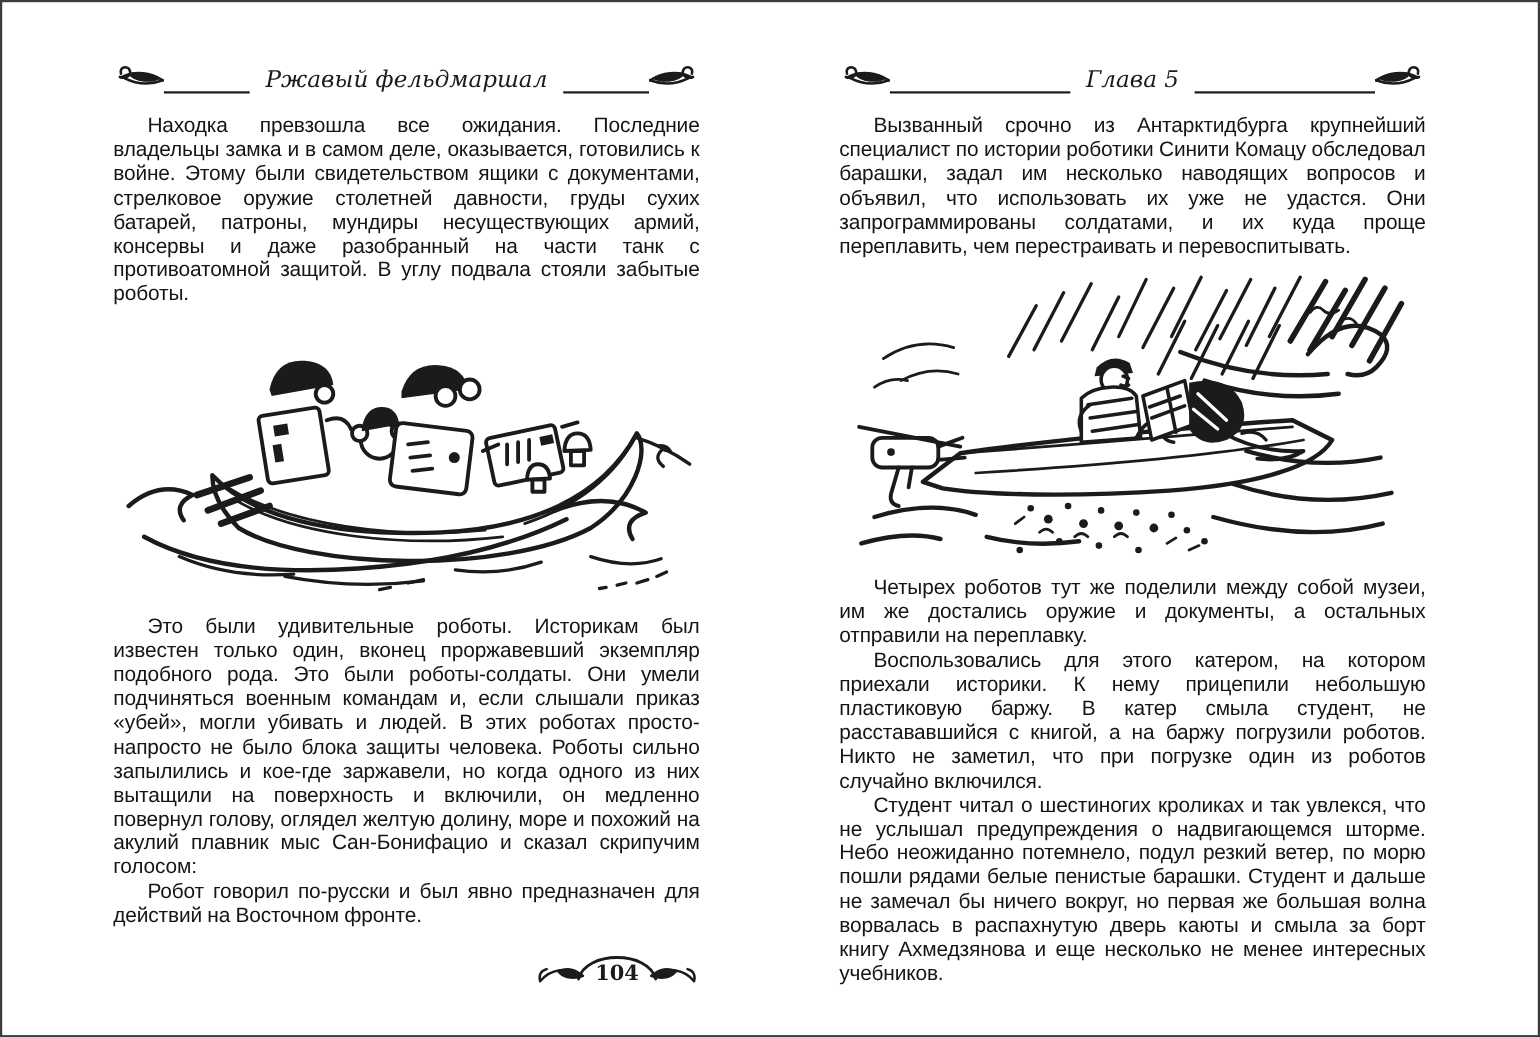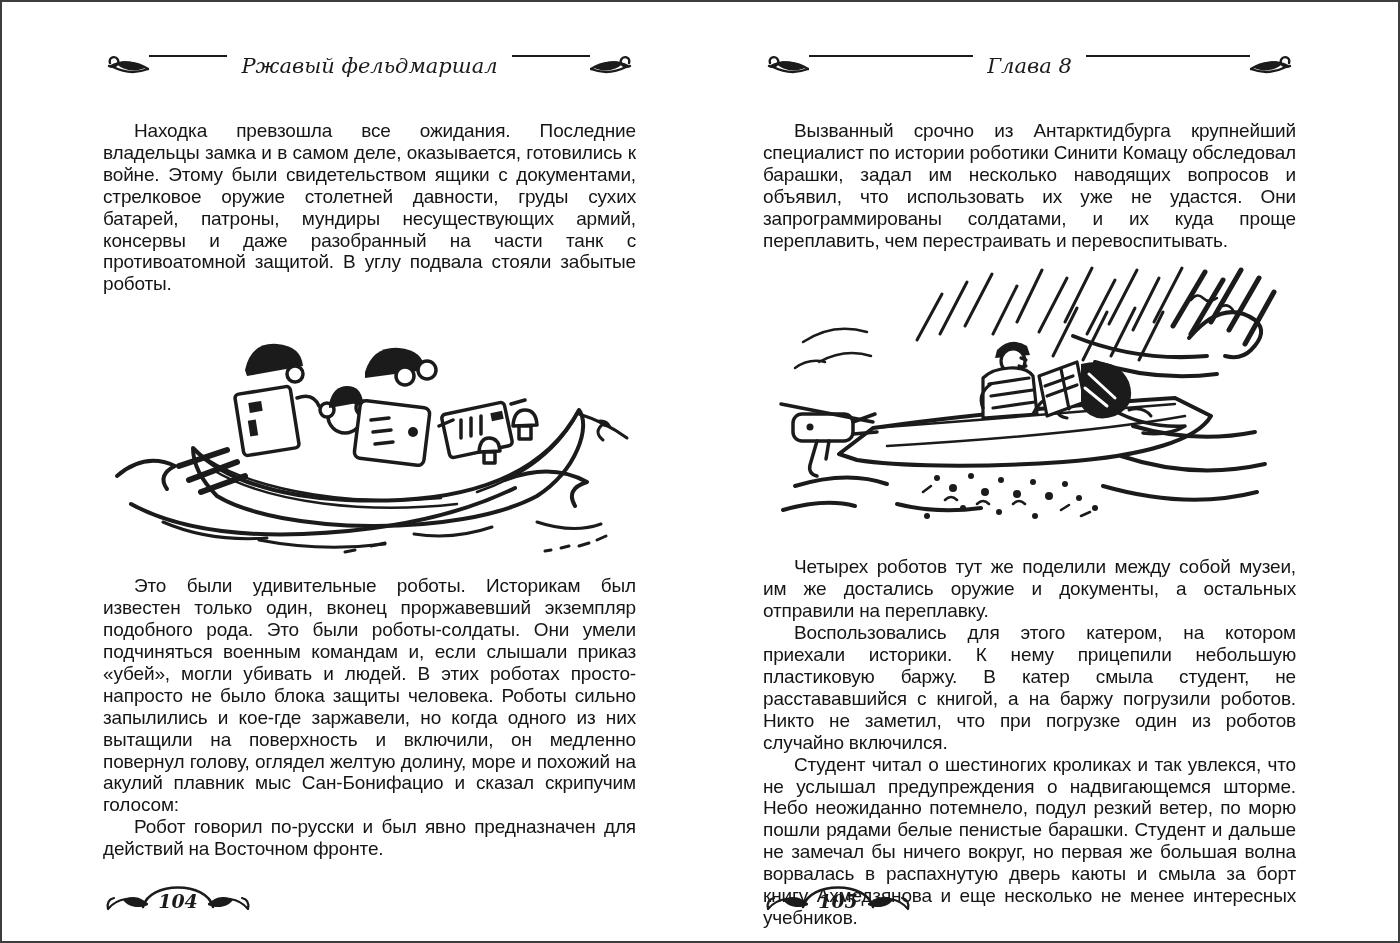--- a/index.html
+++ b/index.html
@@ -9,43 +9,43 @@
     font-family:"Liberation Sans",sans-serif;
     overflow:hidden;
   }
   .frame{position:absolute;inset:0;border:2px solid #3d3d3d;pointer-events:none;}
 
   .page{position:absolute;top:55px;width:533px;height:858px;}
   .page.left{left:103px;}
   .page.right{left:763px;}
 
   
-  .running-head{display:flex;align-items:flex-start;height:30px;}
+  .running-head{display:flex;align-items:flex-end;height:30px;}
   .rh-line{flex:1;border-top:2px solid #1b1b1b;height:0;}
   .rh-title{
     padding:0 14px;white-space:nowrap;
     font-family:"DejaVu Serif","Liberation Serif",serif;
     font-style:italic;font-size:21px;color:#1b1b1b;
     transform:translateY(-1px);
   }
   .rh-flourish{flex:0 0 auto;}
 
   
-  .textblock{margin-top:35px;}
+  .textblock{margin-top:19px;}
   .para{
     margin:0;text-align:justify;text-indent:31px;
     font-size:19px;line-height:21.9px;color:#151515;
     hyphens:auto;-webkit-hyphens:auto;word-spacing:-0.3px;letter-spacing:-0.15px;
   }
   .illus{display:block;margin:13px auto 0 auto;}
-  .page.right .textblock.after-illus{margin-top:30px;}
+  .page.right .textblock.after-illus{margin-top:14px;}
   .textblock.after-illus{margin-top:15px;}
 
   
-  .page-footer{position:absolute;left:0;right:0;bottom:0;display:flex;justify-content:flex-start;font-style:italic;}
+  .page-footer{position:absolute;left:0;right:0;bottom:17px;display:flex;justify-content:flex-end;}
   .pf-num{
     font-family:"DejaVu Serif","Liberation Serif",serif;
     font-weight:bold;font-size:19px;fill:#1b1b1b;
   }
   .ink{stroke:#1b1b1b;fill:none;stroke-linecap:round;stroke-linejoin:round;}
   .inkfill{fill:#1b1b1b;stroke:none;}
 </style>
 </head>
 <body>
 
@@ -164,21 +164,21 @@
 <section class="page right">
 
   <header class="running-head">
     <svg class="rh-flourish" width="46" height="26" viewBox="0 0 46 26">
       <path class="ink" stroke-width="2.4" d="M7,8 C5,2 13,0 15,5 C17,10 10,13 6,11"></path>
       <path class="ink" stroke-width="2.4" d="M8,11 C20,5 34,7 45,14"></path>
       <path class="ink" stroke-width="2.4" d="M10,12 C20,17 32,19 45,14"></path>
       <path class="inkfill" d="M13,8 C23,4 35,8 42,13 C32,17.5 19,15.5 13,8 Z"></path>
     </svg>
     <div class="rh-line"></div>
-    <div class="rh-title">Глава 8</div>
+    <div class="rh-title">Глава 5</div>
     <div class="rh-line"></div>
     <svg class="rh-flourish" width="46" height="26" viewBox="0 0 46 26">
       <g transform="translate(46,0) scale(-1,1)">
         <path class="ink" stroke-width="2.4" d="M7,8 C5,2 13,0 15,5 C17,10 10,13 6,11"></path>
         <path class="ink" stroke-width="2.4" d="M8,11 C20,5 34,7 45,14"></path>
         <path class="ink" stroke-width="2.4" d="M10,12 C20,17 32,19 45,14"></path>
         <path class="inkfill" d="M13,8 C23,4 35,8 42,13 C32,17.5 19,15.5 13,8 Z"></path>
       </g>
     </svg>
   </header>
@@ -288,25 +288,13 @@
       <path d="M146,228 l8,-6 M284,246 l8,-5 M304,252 l9,-4"></path>
     </g>
   </svg>
 
   <div class="textblock after-illus">
     <p class="para">Четырех роботов тут же поделили между собой музеи, им же достались оружие и документы, а остальных отправили на переплавку.</p>
     <p class="para">Воспользовались для этого катером, на котором приехали историки. К нему прицепили небольшую пластиковую баржу. В катер смыла студент, не расстававшийся с книгой, а на баржу погрузили роботов. Никто не заметил, что при погрузке один из роботов случайно включился.</p>
     <p class="para">Студент читал о шестиногих кроликах и так увлекся, что не услышал предупреждения о надвигающемся шторме. Небо неожиданно потемнело, подул резкий ветер, по морю пошли рядами белые пенистые барашки. Студент и дальше не замечал бы ничего вокруг, но первая же большая волна ворвалась в распахнутую дверь каюты и смыла за борт книгу Ахмедзянова и еще несколько не менее интересных учебников.</p>
   </div>
 
-  <footer class="page-footer">
-    <svg width="150" height="46" viewBox="0 0 150 46">
-      <path class="ink" stroke-width="2.6" d="M40,40 C46,14 104,14 110,40"></path>
-      <path class="ink" stroke-width="2.2" d="M5,42 q-2,-9 6,-11 M5,42 C14,31 30,28 44,37"></path>
-      <path class="inkfill" d="M20,33 C30,27 40,31 45,38 C35,42 25,40 20,33 Z"></path>
-      <g transform="translate(150,0) scale(-1,1)">
-        <path class="ink" stroke-width="2.2" d="M5,42 q-2,-9 6,-11 M5,42 C14,31 30,28 44,37"></path>
-        <path class="inkfill" d="M20,33 C30,27 40,31 45,38 C35,42 25,40 20,33 Z"></path>
-      </g>
-      <text class="pf-num" x="75" y="41" text-anchor="middle">105</text>
-    </svg>
-  </footer>
 </section>
 
 </body></html>

